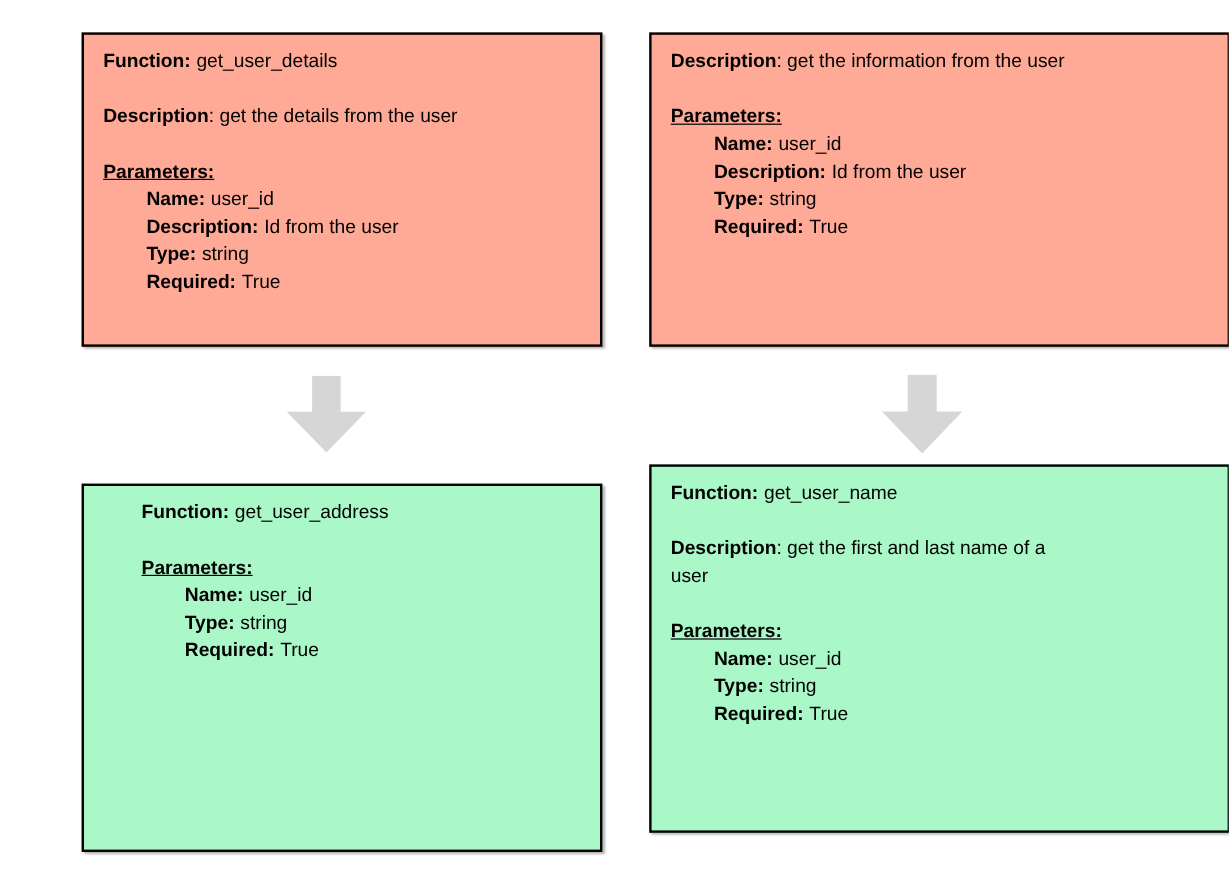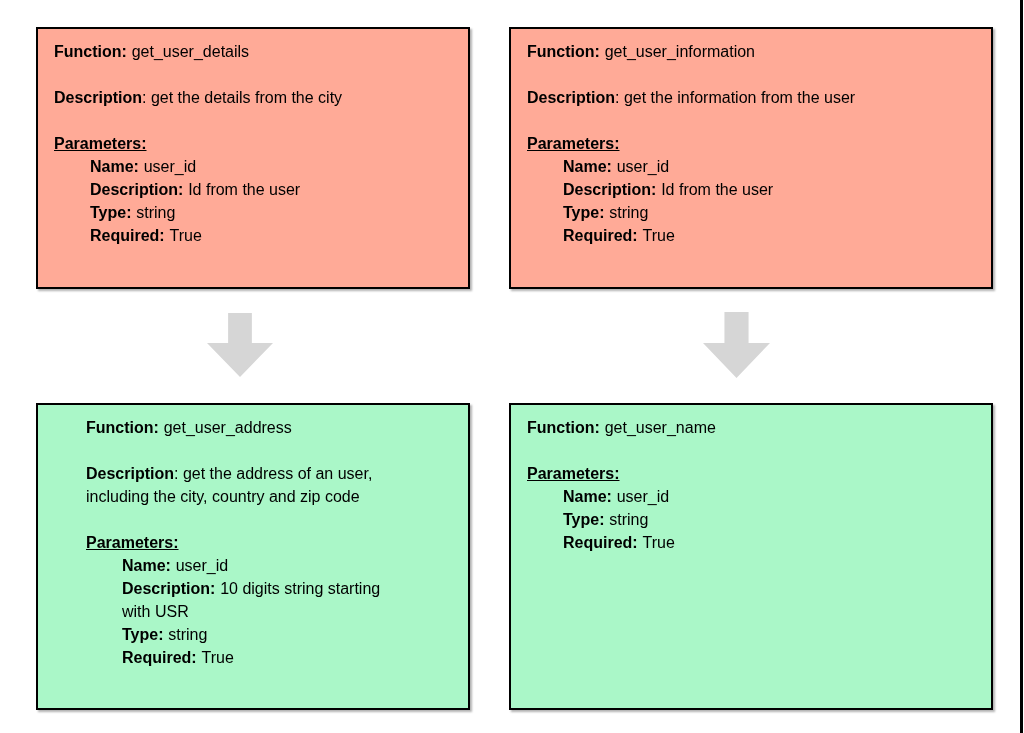--- a/index.html
+++ b/index.html
@@ -4,38 +4,38 @@
 <style>
   html, body { margin: 0; padding: 0; }
   body {
     width: 1024px; height: 733px;
     background: #ffffff;
     font-family: "Liberation Sans", sans-serif;
     color: #000000;
     position: relative;
     overflow: hidden;
   }
-  .stage { position: absolute; inset: 0; width: 880px; height: 733px; }
+  .stage { position: absolute; inset: 0; width: 880px; height: 733px; margin-left: 32px; }
 
   .box {
     position: absolute;
     box-sizing: border-box;
     border: 2px solid var(--border, #000);
     box-shadow: 2px 2px 2px rgba(0,0,0,0.30);
     padding: 11px 16px;
     font-size: 16px;
     line-height: 23px;
   }
   .box.salmon { background: var(--top_box_fill, #ffaa97); }
   .box.green  { background: var(--bottom_box_fill, #aaf7c8); }
 
   .pos-tl { left: 36px;  top: 27px;  width: 434px; height: 262px; }
   .pos-tr { left: 509px; top: 27px;  width: 484px; height: 262px; }
   .pos-bl { left: 36px;  top: 403px; width: 434px; height: 307px; padding-left: 48px; }
-  .pos-br { left: 509px; top: 403px; width: 484px; height: 307px; }
+  .pos-br { left: 509px; top: 387px; width: 484px; height: 307px; }
 
   .box p { margin: 0 0 23px 0; }
   .box p.params-header { margin-bottom: 0; text-decoration: underline; }
   .box .params p { margin: 0 0 0 36px; }
 
   b { font-weight: bold; }
   .val { margin-left: 0.30em; white-space: pre-line; }
   .cont { white-space: pre-line; }
 
   .arrow {
@@ -53,61 +53,58 @@
     background: var(--frame_line, #000);
   }
 </style>
 </head>
 <body>
 
 <div class="stage">
 
   <div class="box salmon pos-tl">
     <p><b>Function:</b><span class="val">get_user_details</span></p>
-    <p><b>Description</b><span class="cont">: get the details from the city</span></p>
+    <p><b>Description</b><span class="cont">: get the details from the user</span></p>
     <p class="params-header"><b>Parameters:</b></p>
     <div class="params">
       <p><b>Name:</b><span class="val">user_id</span></p>
       <p><b>Description:</b><span class="val">Id from the user</span></p>
       <p><b>Type:</b><span class="val">string</span></p>
       <p><b>Required:</b><span class="val">True</span></p>
     </div>
   </div>
 
   <div class="box salmon pos-tr">
-    <p><b>Function:</b><span class="val">get_user_information</span></p>
     <p><b>Description</b><span class="cont">: get the information from the user</span></p>
     <p class="params-header"><b>Parameters:</b></p>
     <div class="params">
       <p><b>Name:</b><span class="val">user_id</span></p>
       <p><b>Description:</b><span class="val">Id from the user</span></p>
       <p><b>Type:</b><span class="val">string</span></p>
       <p><b>Required:</b><span class="val">True</span></p>
     </div>
   </div>
 
   <div class="arrow arrow-left"></div>
   <div class="arrow arrow-right"></div>
 
   <div class="box green pos-bl">
     <p><b>Function:</b><span class="val">get_user_address</span></p>
-    <p><b>Description</b><span class="cont">: get the address of an user,
-including the city, country and zip code</span></p>
     <p class="params-header"><b>Parameters:</b></p>
     <div class="params">
       <p><b>Name:</b><span class="val">user_id</span></p>
-      <p><b>Description:</b><span class="val">10 digits string starting
-with USR</span></p>
       <p><b>Type:</b><span class="val">string</span></p>
       <p><b>Required:</b><span class="val">True</span></p>
     </div>
   </div>
 
   <div class="box green pos-br">
     <p><b>Function:</b><span class="val">get_user_name</span></p>
+    <p><b>Description</b><span class="cont">: get the first and last name of a
+user</span></p>
     <p class="params-header"><b>Parameters:</b></p>
     <div class="params">
       <p><b>Name:</b><span class="val">user_id</span></p>
       <p><b>Type:</b><span class="val">string</span></p>
       <p><b>Required:</b><span class="val">True</span></p>
     </div>
   </div>
 
   <div class="frame-right"></div>
 

